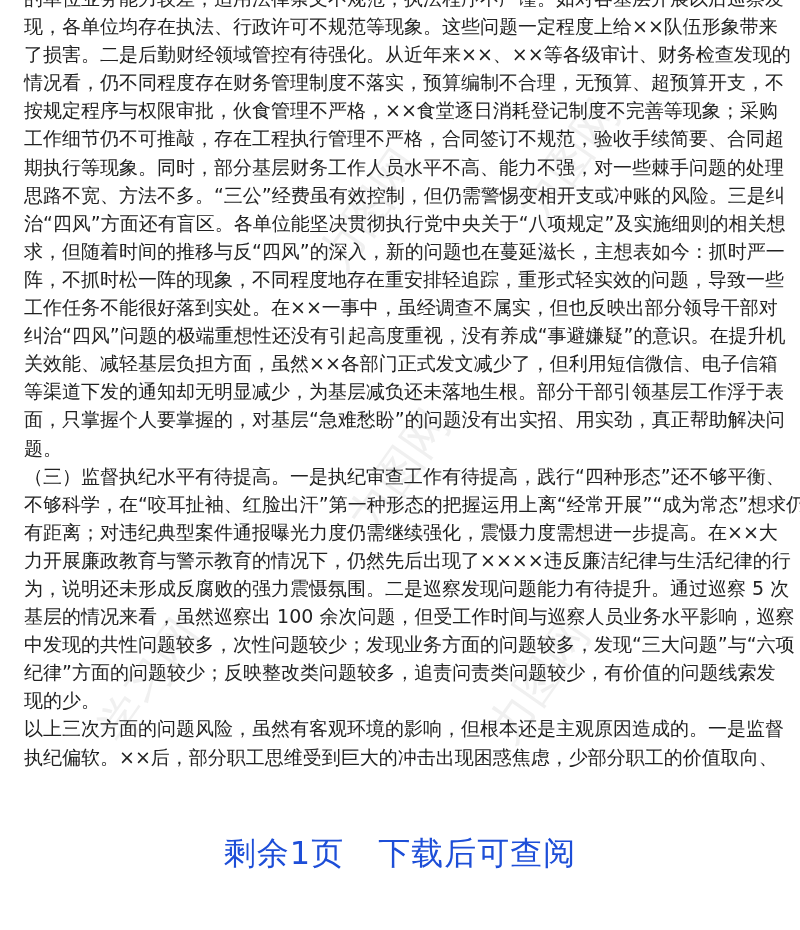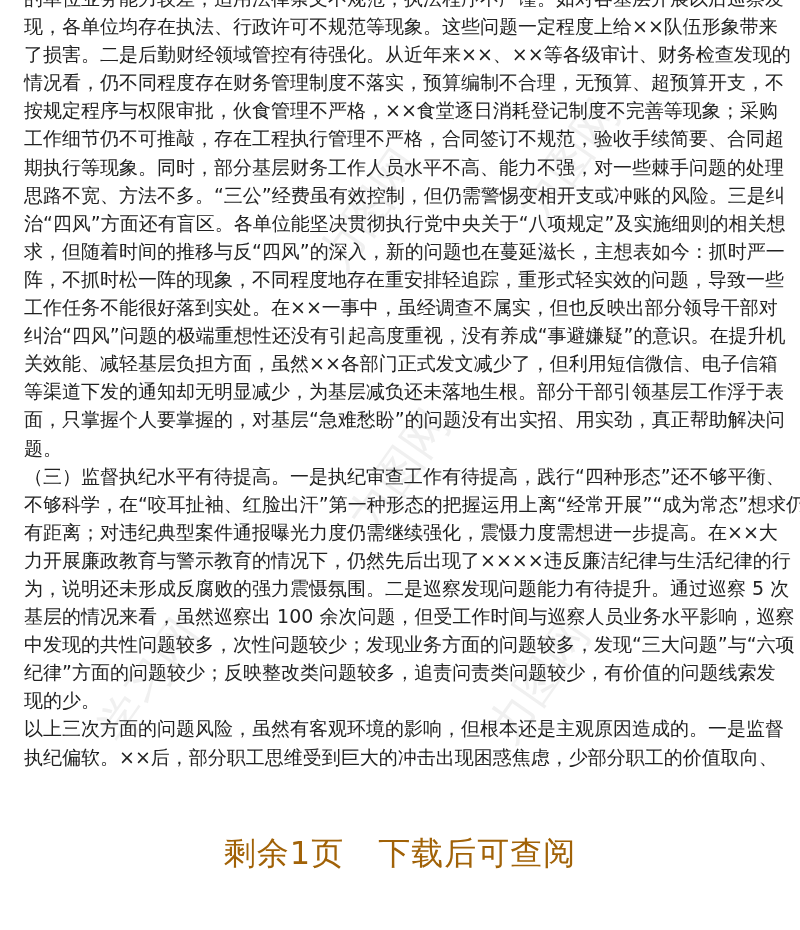--- a/index.html
+++ b/index.html
@@ -22,21 +22,21 @@
   }
   .line.short { text-align-last: left; }
   .watermark {
     position: absolute; color: rgba(160,160,160,0.16);
     font-size: 46px; transform: rotate(-55deg);
     pointer-events: none; white-space: nowrap;
     font-family: "DejaVu Sans", sans-serif;
   }
   .footer {
     position: absolute; left: 0; top: 832px; width: 800px; text-align: center;
-    font-size: 32px; color: #a16207; letter-spacing: 1px;
+    font-size: 32px; color: #1d4ed8; letter-spacing: 1px;
   }
   .footer span { display: inline-block; }
   .footer .gap { width: 34px; }
 </style>
 </head>
 <body>
 
 <div class="page">
 
   <div class="watermark" style="left:300px; top:180px;">力图网</div>

